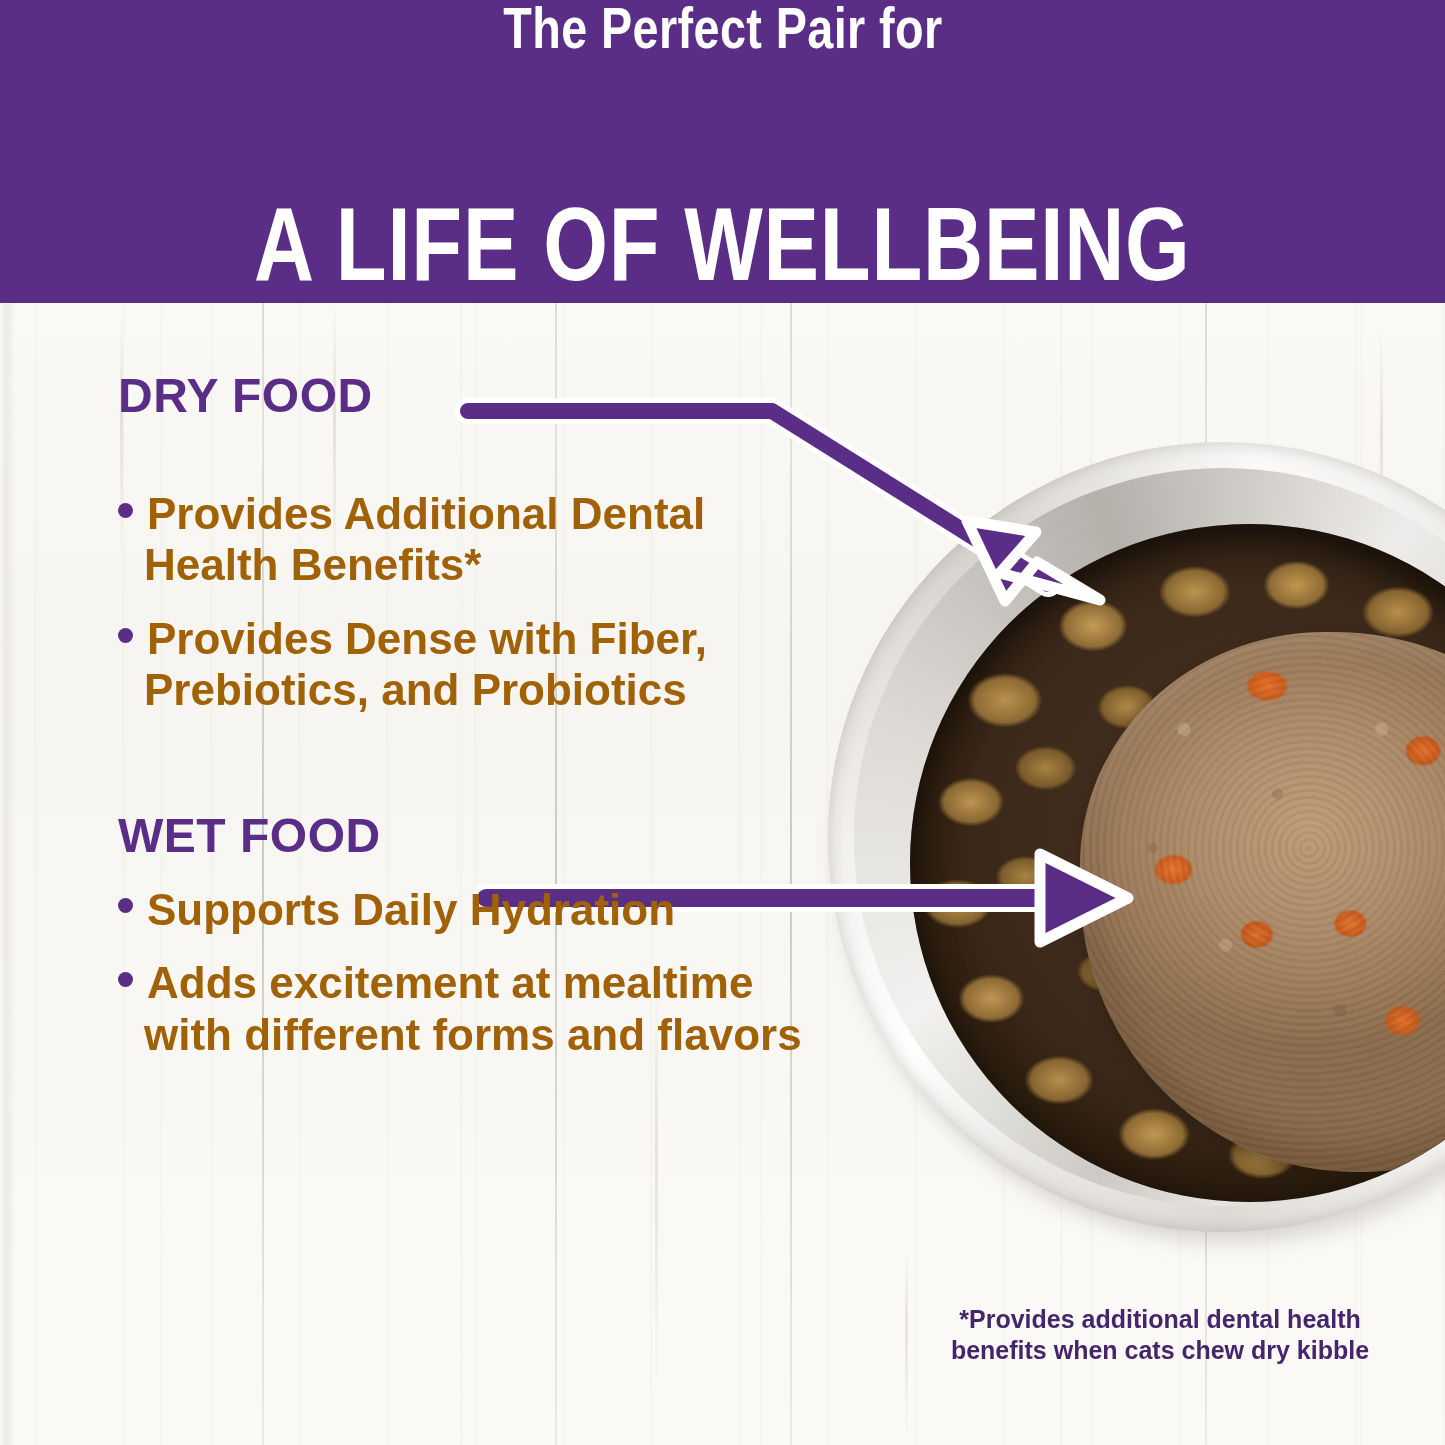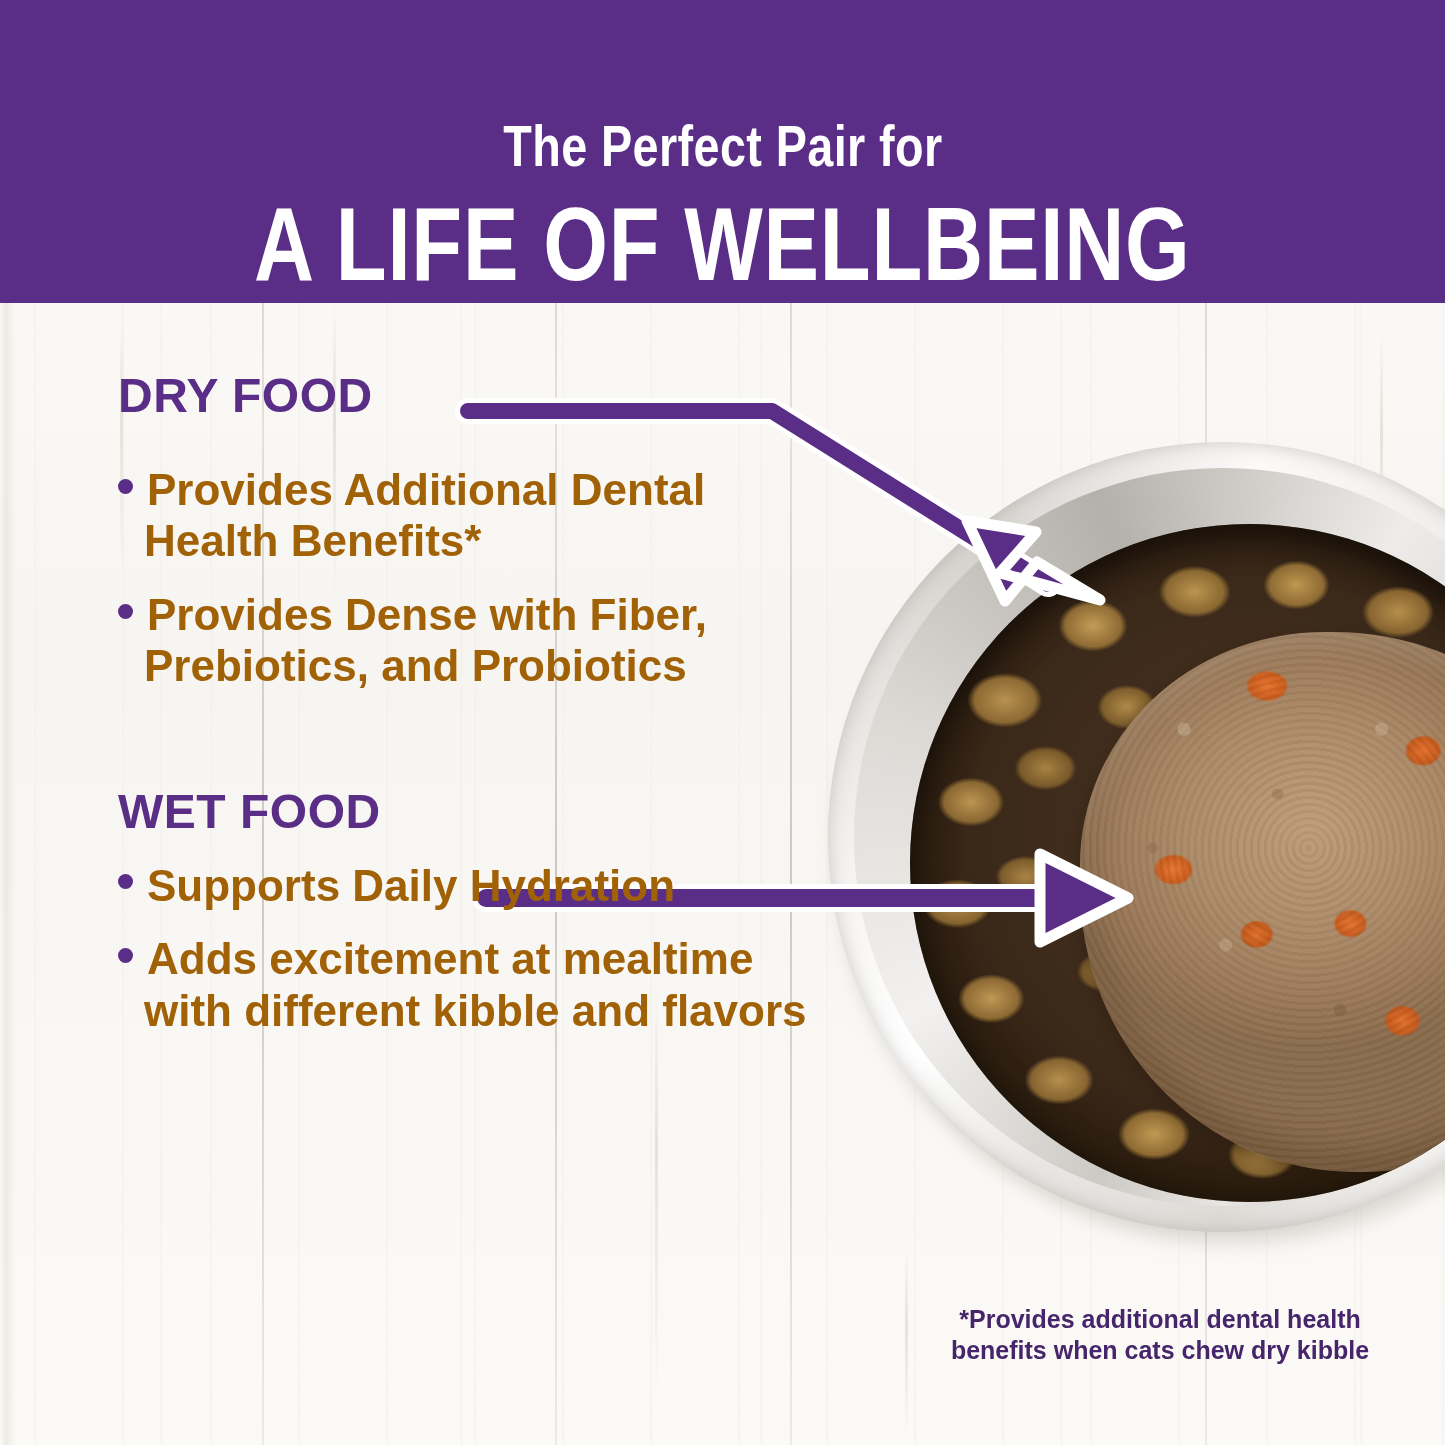--- a/index.html
+++ b/index.html
@@ -61,21 +61,21 @@
   
   .header-band {
     position: absolute;
     left: 0; top: 0;
     width: 1445px;
     height: 303px;
     background: #5a2d87;
     display: flex;
     flex-direction: column;
     align-items: center;
-    justify-content: flex-end;
+    justify-content: space-between;
     box-sizing: border-box;
     padding-bottom: 6px;
   }
   .header-line1 {
     color: #ffffff;
     font-family: "Liberation Sans Narrow", "Liberation Sans", sans-serif;
     font-weight: 700;
     font-size: 57px;
     line-height: 1.0;
     letter-spacing: 0.5px;
@@ -245,21 +245,21 @@
     padding-left: 26px;
   }
   .bullet .dot {
     display: inline-block;
     width: 15px; height: 15px;
     border-radius: 50%;
     background: #5a2d87;
     vertical-align: 0.26em;
     margin-right: 14px;
   }
-  .dry-head { margin-bottom: 44px; }
+  .dry-head { margin-bottom: 68px; }
   .wet-head { margin-bottom: 24px; }
   .sec-gap { height: 74px; }
 
   .footnote {
     position: absolute;
     left: 950px;
     top: 1304px;
     width: 420px;
     color: #46256b;
     font-weight: 700;
@@ -324,19 +324,19 @@
     <ul class="bullets">
       <li class="bullet"><span class="dot"></span><span>Provides Additional Dental Health Benefits*</span></li>
       <li class="bullet"><span class="dot"></span><span>Provides Dense with Fiber, Prebiotics, and Probiotics</span></li>
     </ul>
 
     <div class="sec-gap"></div>
 
     <h2 class="sec-head wet-head">WET FOOD</h2>
     <ul class="bullets">
       <li class="bullet"><span class="dot"></span><span>Supports Daily Hydration</span></li>
-      <li class="bullet"><span class="dot"></span><span>Adds excitement at mealtime with different kibble and flavors</span></li>
+      <li class="bullet"><span class="dot"></span><span>Adds excitement at mealtime with different forms and flavors</span></li>
     </ul>
   </div>
 
   <div class="footnote">*Provides additional dental health benefits when cats chew dry kibble</div>
 
 </div>
 
 </body></html>

